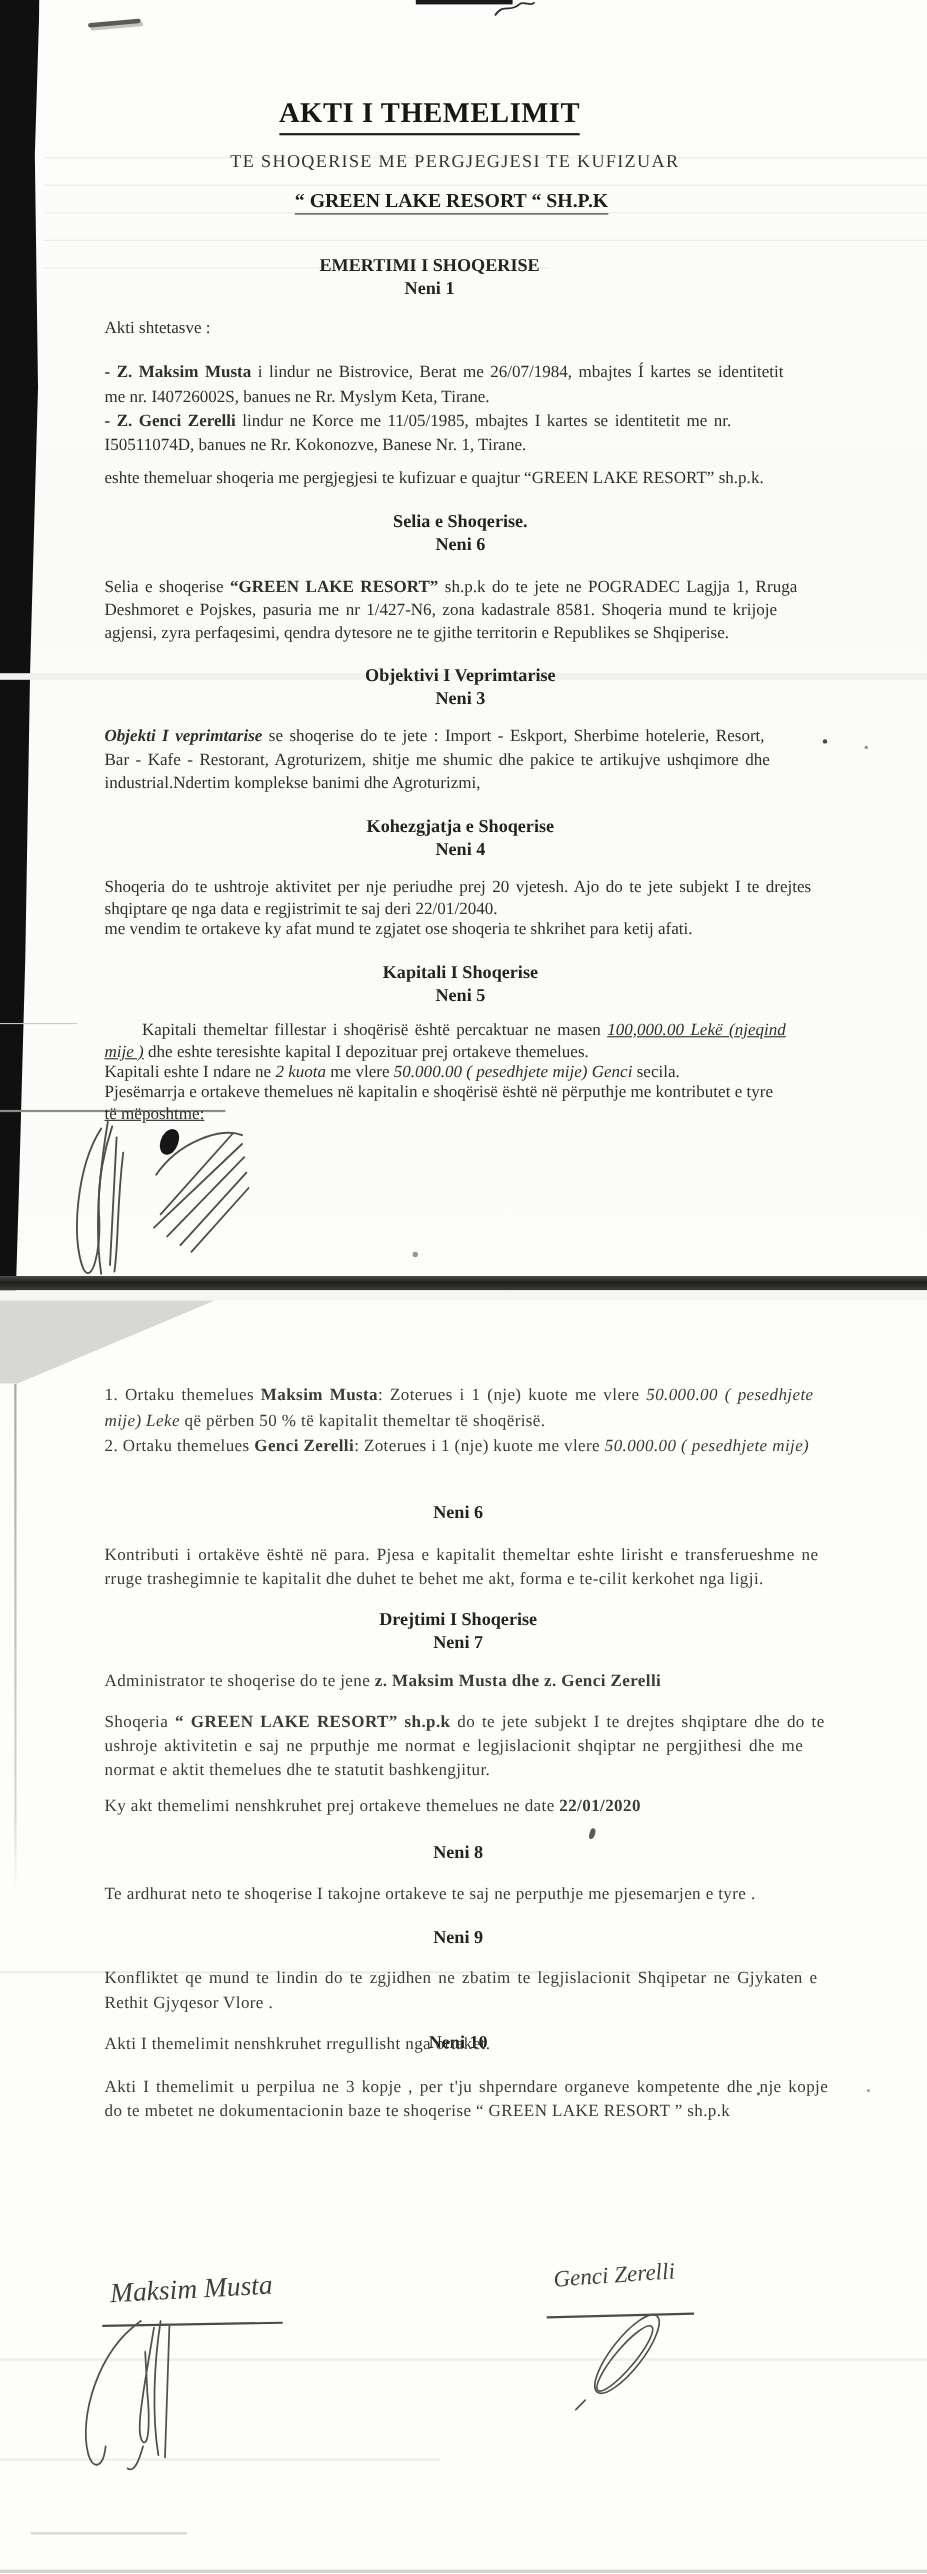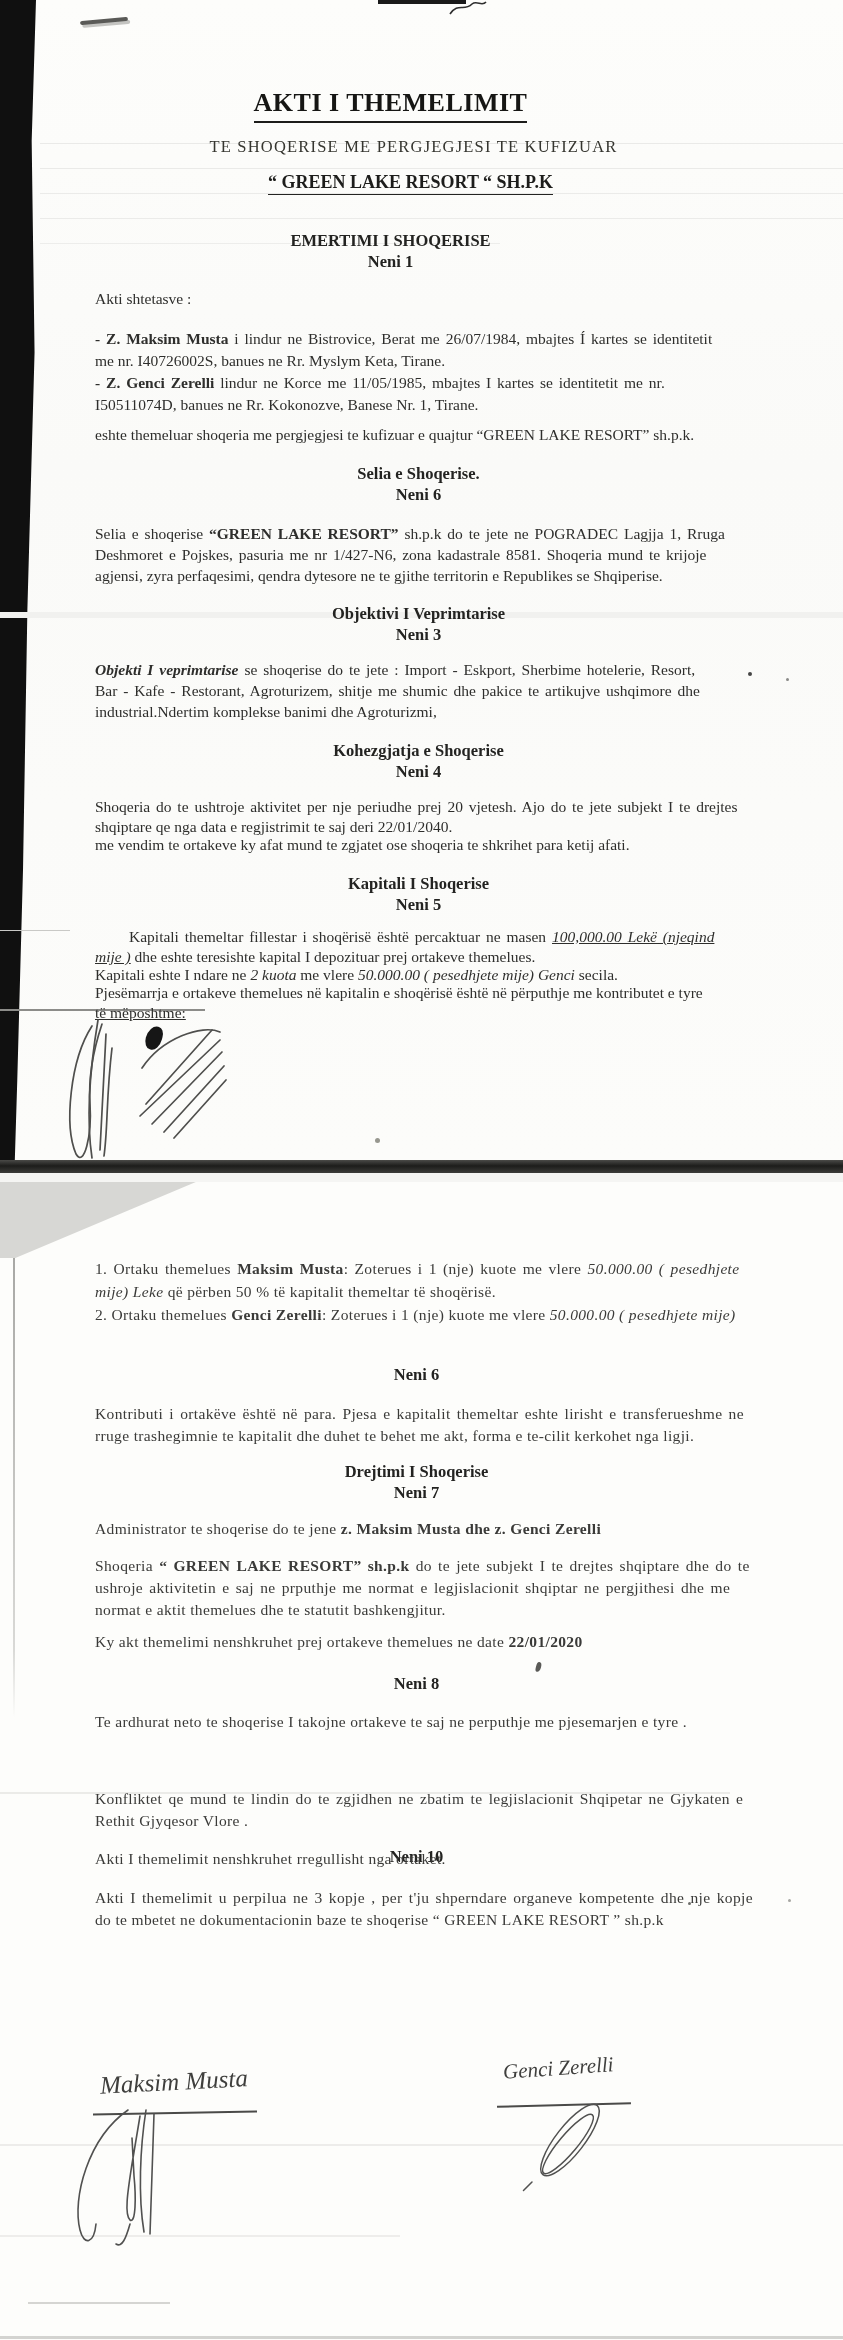--- a/index.html
+++ b/index.html
@@ -224,20 +224,23 @@
       <div class="tl"><span>Ky akt themelimi nenshkruhet prej ortakeve themelues ne date </span><span class="rb">22/01/2020</span></div>
     </div>
 
   <div class="blk ctr hdr tx16" style="top:1673px">
     <div class="tl">Neni 8</div>
   </div>
   <div class="blk lh22 p2t" style="top:1711px">
       <div class="tl"><span>Te ardhurat neto te shoqerise I takojne ortakeve te saj ne perputhje me pjesemarjen e tyre .</span></div>
     </div>
 
+  <div class="blk ctr hdr tx16" style="top:1750px">
+    <div class="tl">Neni 9</div>
+  </div>
   <div class="blk lh22 jst p2t" style="top:1788px">
       <div class="tl"><span>Konfliktet qe mund te lindin do te zgjidhen ne zbatim te legjislacionit Shqipetar ne Gjykaten e</span></div>
       <div class="tl"><span>Rethit Gjyqesor Vlore .</span></div>
     </div>
 
   <div class="blk ctr hdr tx16" style="top:1846px">
     <div class="tl">Neni 10</div>
   </div>
   <div class="blk lh22 jst p2t" style="top:1887px">
       <div class="tl"><span>Akti I themelimit u perpilua ne 3 kopje , per t'ju shperndare organeve kompetente dhe nje kopje</span></div>

